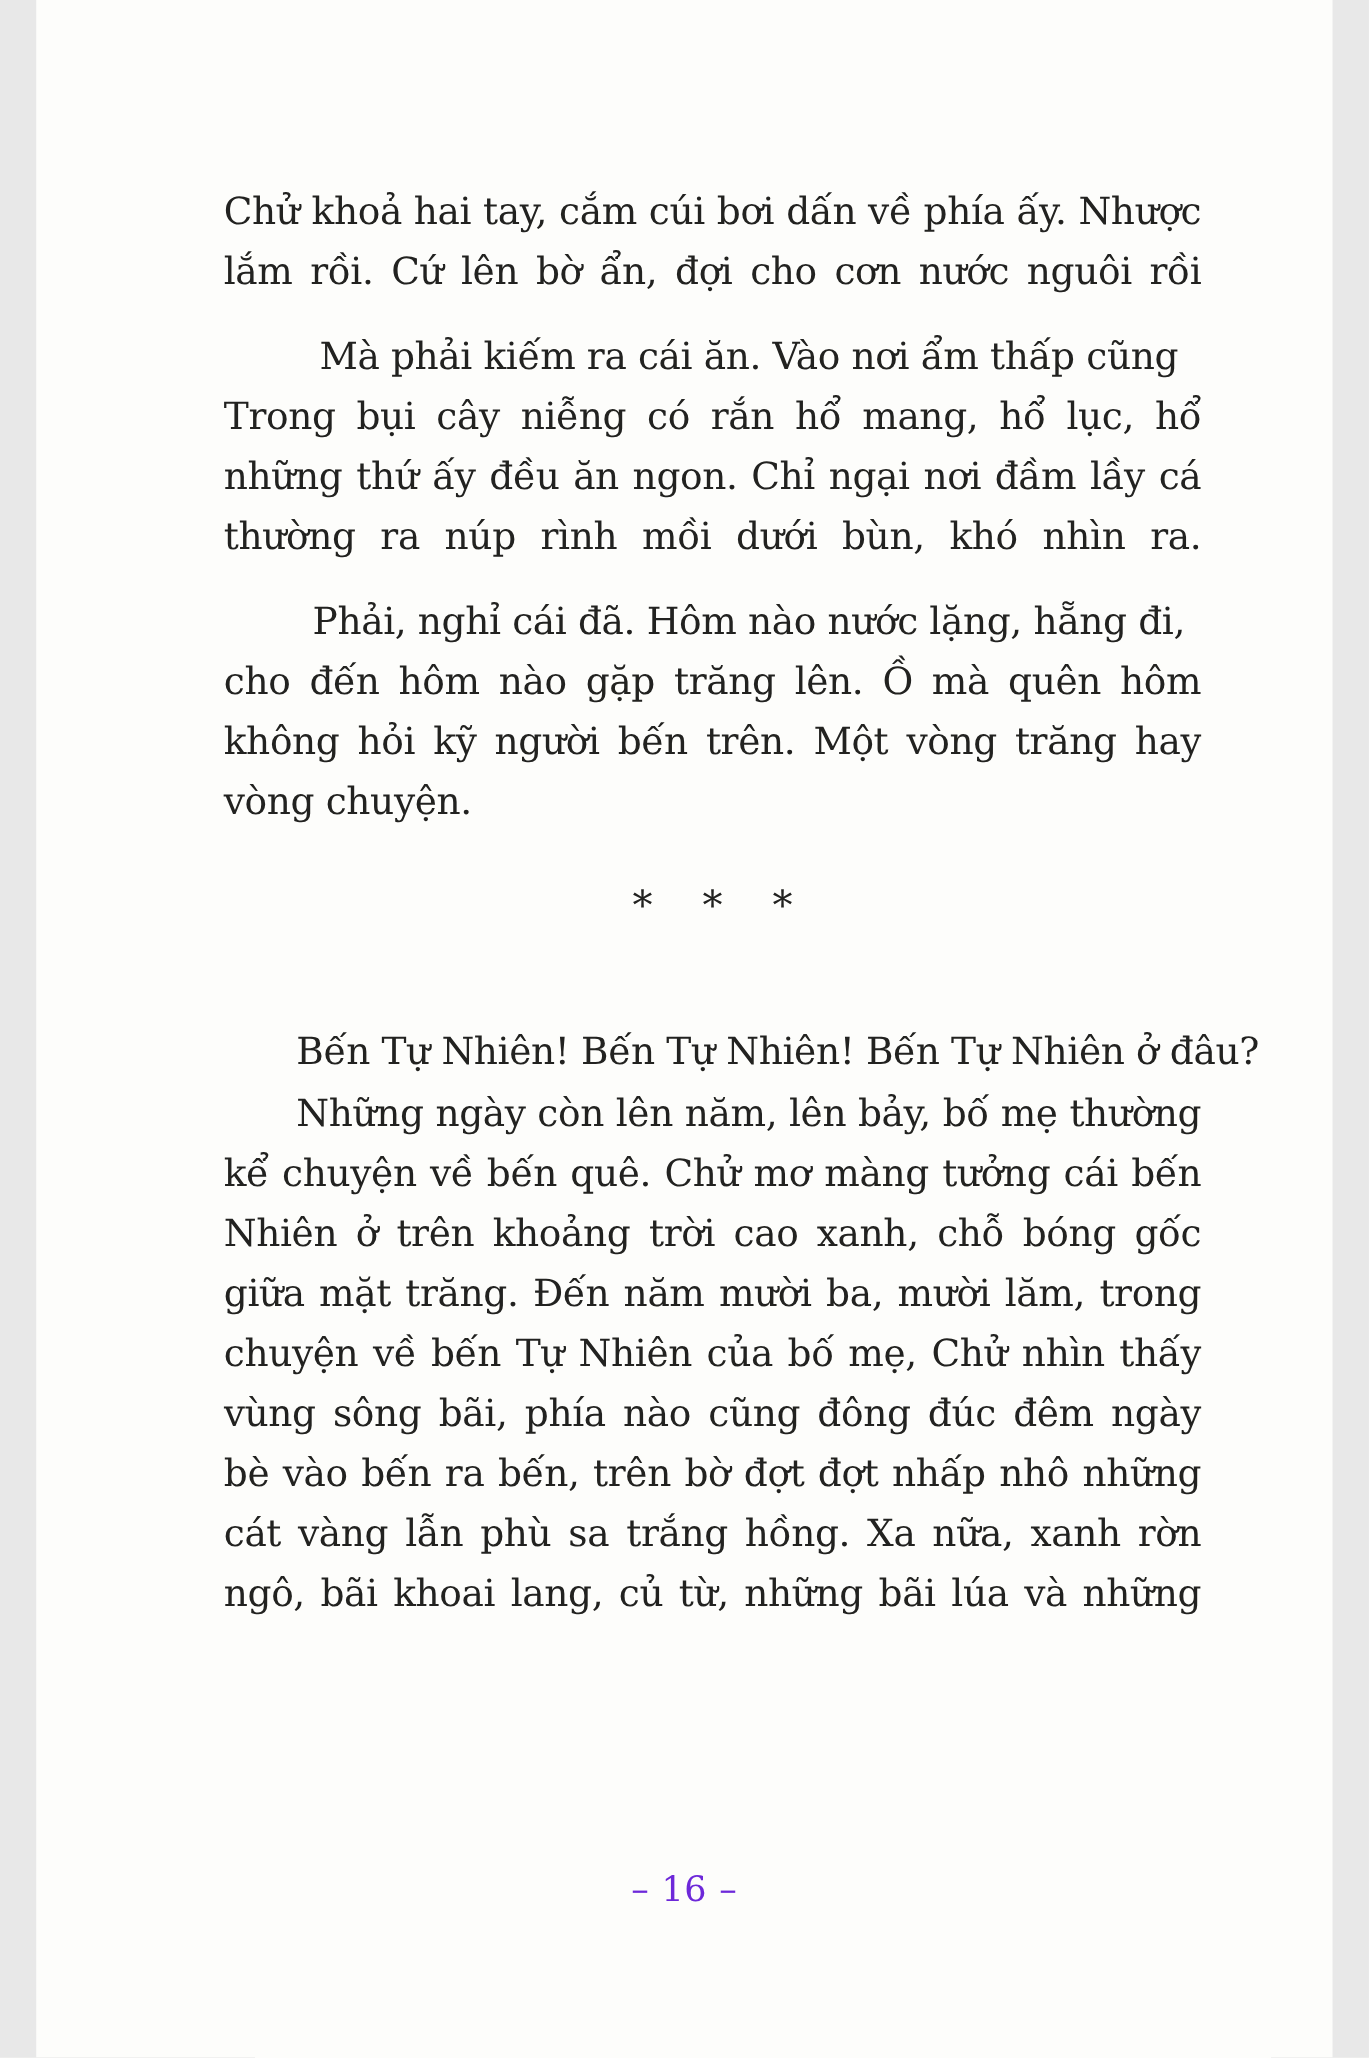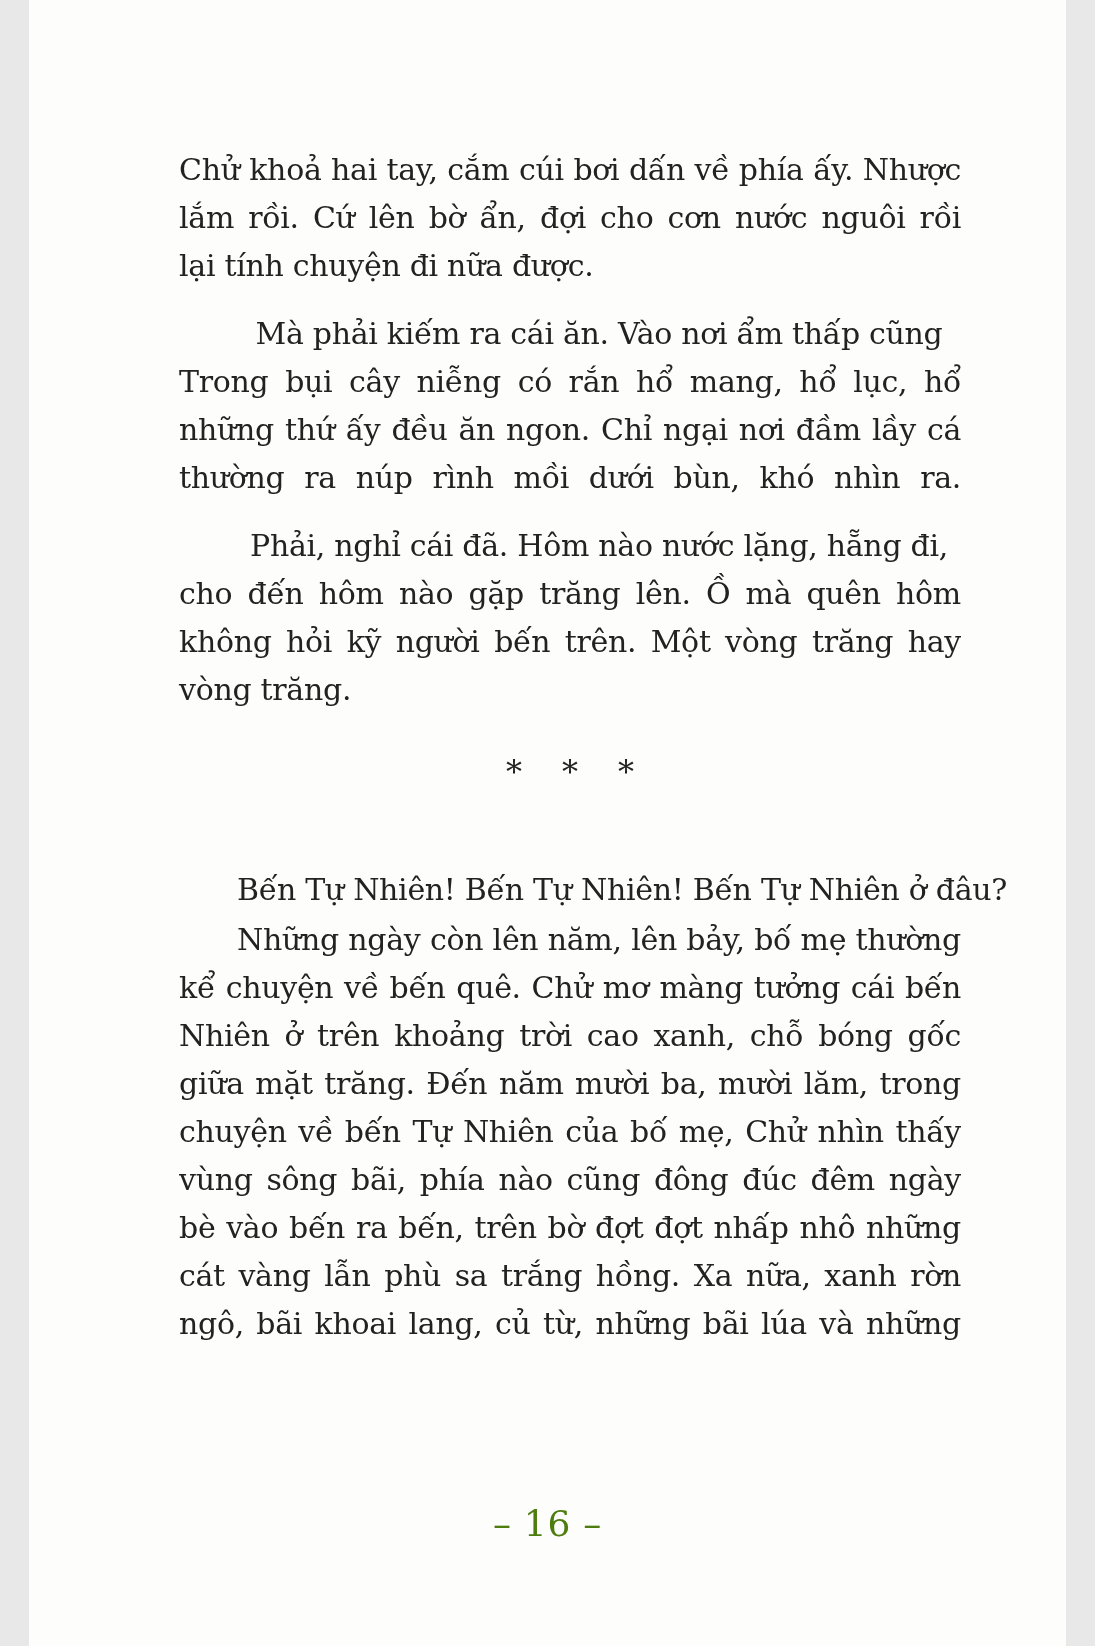--- a/index.html
+++ b/index.html
@@ -58,48 +58,46 @@
   }
   .separator span {
     display: inline-block;
   }
   .page-number {
     position: absolute;
     top: 1492px;
     left: 0;
     width: 100%;
     text-align: center;
-    font-size: 36px;
+    font-size: 28px;
     line-height: 40px;
-    color: #4d7c0f;
+    color: #6d28d9;
     letter-spacing: 0.02em;
-    margin-top: 12px;
   }
 </style>
 </head>
 <body>
 
 <div class="page">
   <main class="text-block">
       <div class="para">
         <div class="line justify">Chử khoả hai tay, cắm cúi bơi dấn về phía ấy. Nhược</div>
         <div class="line justify">lắm rồi. Cứ lên bờ ẩn, đợi cho cơn nước nguôi rồi mới</div>
-        <div class="line">lại tính chuyện đi nữa được.</div>
       </div>
       <div class="para">
         <div class="line justify indent">Mà phải kiếm ra cái ăn. Vào nơi ẩm thấp cũng dễ</div>
         <div class="line justify">Trong bụi cây niễng có rắn hổ mang, hổ lục, hổ bành -</div>
         <div class="line justify">những thứ ấy đều ăn ngon. Chỉ ngại nơi đầm lầy cá sấu</div>
         <div class="line justify">thường ra núp rình mồi dưới bùn, khó nhìn ra. Nhưng</div>
       </div>
       <div class="para">
         <div class="line justify indent">Phải, nghỉ cái đã. Hôm nào nước lặng, hẵng đi, đi</div>
         <div class="line justify">cho đến hôm nào gặp trăng lên. Ồ mà quên hôm trước</div>
         <div class="line justify">không hỏi kỹ người bến trên. Một vòng trăng hay mấy</div>
-        <div class="line">vòng trăng.</div>
+        <div class="line">vòng chuyện.</div>
       </div>
       <div class="separator">
         <span>*</span>
         <span>*</span>
         <span>*</span>
       </div>
       <div class="para tight">
         <div class="line indent">Bến Tự Nhiên! Bến Tự Nhiên! Bến Tự Nhiên ở đâu?</div>
       </div>
       <div class="para">

